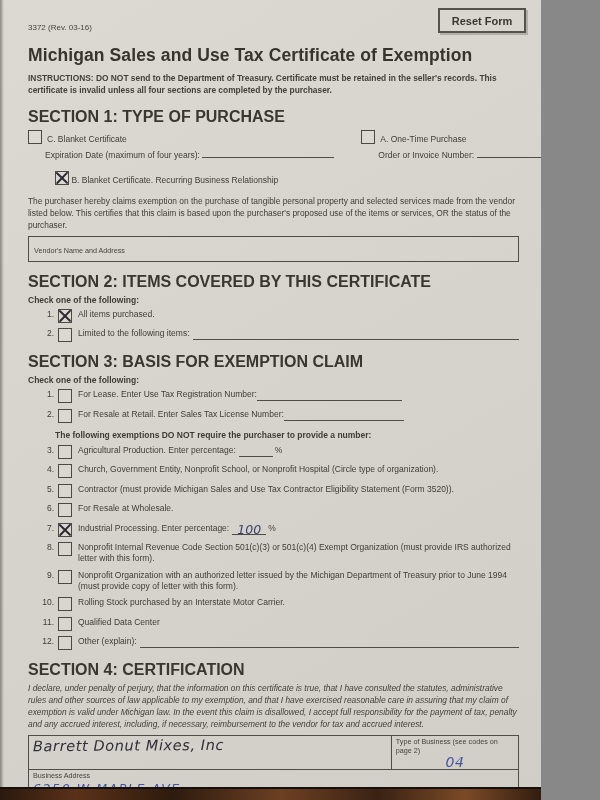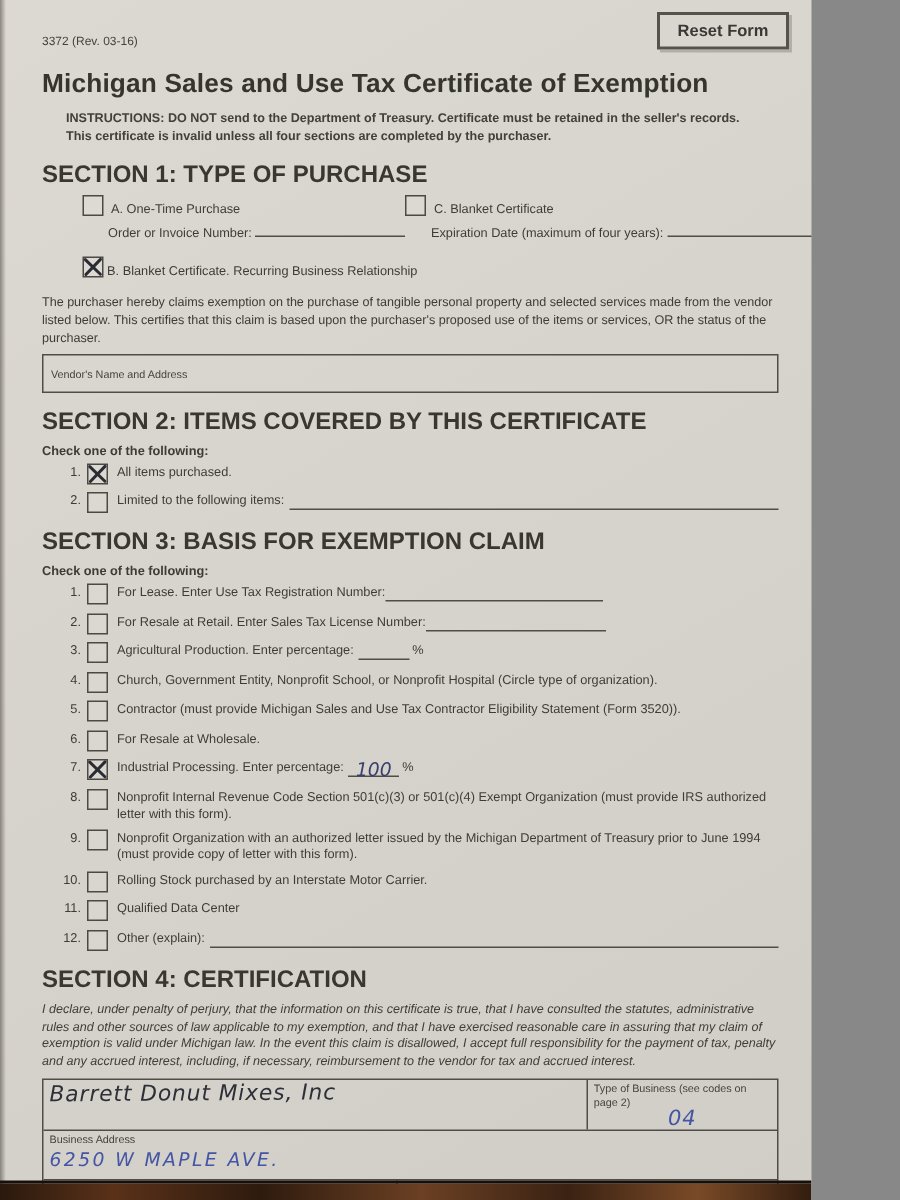--- a/index.html
+++ b/index.html
@@ -13,21 +13,21 @@
     border-top:2px solid #17100a;}
   .content{position:absolute;left:0;top:0;right:0;bottom:11px;padding:8px 22px 0 28px;box-sizing:border-box;}
 
   .reset-btn{position:absolute;top:8px;right:15px;width:88px;height:25px;
     background:transparent;border:2px solid #56534d;color:#3a3834;
     font-family:"Liberation Sans",sans-serif;font-weight:bold;font-size:11px;
     box-shadow:2px 2px 0 rgba(90,85,78,.3);cursor:pointer;}
 
   .agency{margin-top:15px;font-size:8px;line-height:1.3;color:#45433d;}
   .title{margin:12px 0 7px;font-size:17.5px;font-weight:bold;color:#36342f;letter-spacing:.1px;}
-  .instructions{font-size:8.4px;font-weight:bold;line-height:1.4;margin:0 16px 2px;color:#42403a;}
+  .instructions{font-size:8.4px;font-weight:bold;line-height:1.4;margin:0 0 2px;color:#42403a;}
 
   .sec-head{font-size:16px;font-weight:bold;color:#393731;margin:11px 0 4px;}
   .check-note{font-size:8.5px;font-weight:bold;margin:0 0 4px;}
   .bold-note{font-size:8.5px;font-weight:bold;margin:7px 0 5px 27px;}
 
   .cb{position:relative;display:inline-block;width:12px;height:12px;
     border:1.4px solid #4c4944;flex:0 0 auto;vertical-align:-2px;background:rgba(255,255,255,.08);}
   .cb.on::before,.cb.on::after{content:"";position:absolute;left:-2px;top:5px;width:16px;height:1.7px;
     background:#2b2b33;border-radius:1px;}
   .cb.on::before{transform:rotate(44deg);}
@@ -91,30 +91,30 @@
 
     <div class="agency">
       <div>3372 (Rev. 03-16)</div>
     </div>
 
     <div class="title">Michigan Sales and Use Tax Certificate of Exemption</div>
     <p class="instructions">INSTRUCTIONS: DO NOT send to the Department of Treasury. Certificate must be retained in the seller's records. This certificate is invalid unless all four sections are completed by the purchaser.</p>
 
     <div class="sec-head">SECTION 1: TYPE OF PURCHASE</div>
     <div class="s1cols s1">
+      <div class="s1col c">
+        <span class="cb"></span><span class="optlabel">C. Blanket Certificate</span><br>
+        <span class="subline"><span>Expiration Date (maximum of four years):</span>
+          <span class="uline w130"><span class="hand-inline ink-dark"></span></span></span>
+      </div>
       <div class="s1col a">
         <span class="cb"></span><span class="optlabel">A. One-Time Purchase</span><br>
         <span class="subline"><span>Order or Invoice Number:</span>
           <span class="uline w100"><span class="hand-inline ink-dark"></span></span></span>
       </div>
-      <div class="s1col c">
-        <span class="cb"></span><span class="optlabel">C. Blanket Certificate</span><br>
-        <span class="subline"><span>Expiration Date (maximum of four years):</span>
-          <span class="uline w130"><span class="hand-inline ink-dark"></span></span></span>
-      </div>
     </div>
     <div class="rowB">
       <span class="cb on"></span>
       <span class="optlabel">B. Blanket Certificate. Recurring Business Relationship</span>
     </div>
 
     <p class="claim">The purchaser hereby claims exemption on the purchase of tangible personal property and selected services made from the vendor listed below. This certifies that this claim is based upon the purchaser's proposed use of the items or services, OR the status of the purchaser.</p>
     <div class="vendor-box">
       <span class="boxlbl">Vendor's Name and Address</span>
       <span class="hand-inline ink-dark"></span>
@@ -143,20 +143,21 @@
       <span class="lbl">For Lease. Enter Use Tax Registration Number:</span>
       <span class="uline w145"><span class="hand-inline ink-dark"></span></span>
     </div>
     <div class="item">
       <span class="num">2.</span>
       <span class="cb"></span>
       <span class="lbl">For Resale at Retail. Enter Sales Tax License Number:</span>
       <span class="uline w120"><span class="hand-inline ink-dark"></span></span>
     </div>
 
+    <div class="bold-note">The following exemptions DO NOT require the purchaser to provide a number:</div>
 
     <div class="item">
       <span class="num">3.</span>
       <span class="cb"></span>
       <span class="lbl">Agricultural Production. Enter percentage:</span>
       <span class="uline w34"><span class="hand-inline ink-dkblue"></span></span>
       <span class="sfx">%</span>
     </div>
     <div class="item">
       <span class="num">4.</span>

